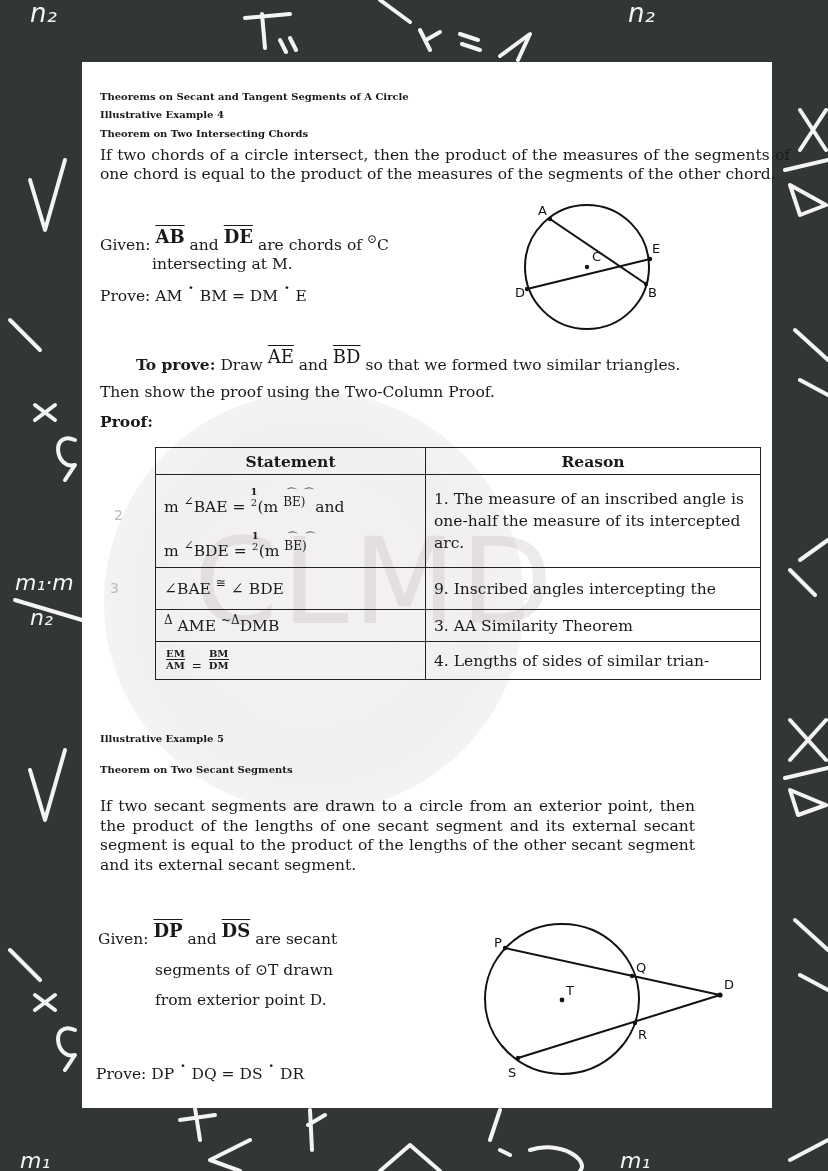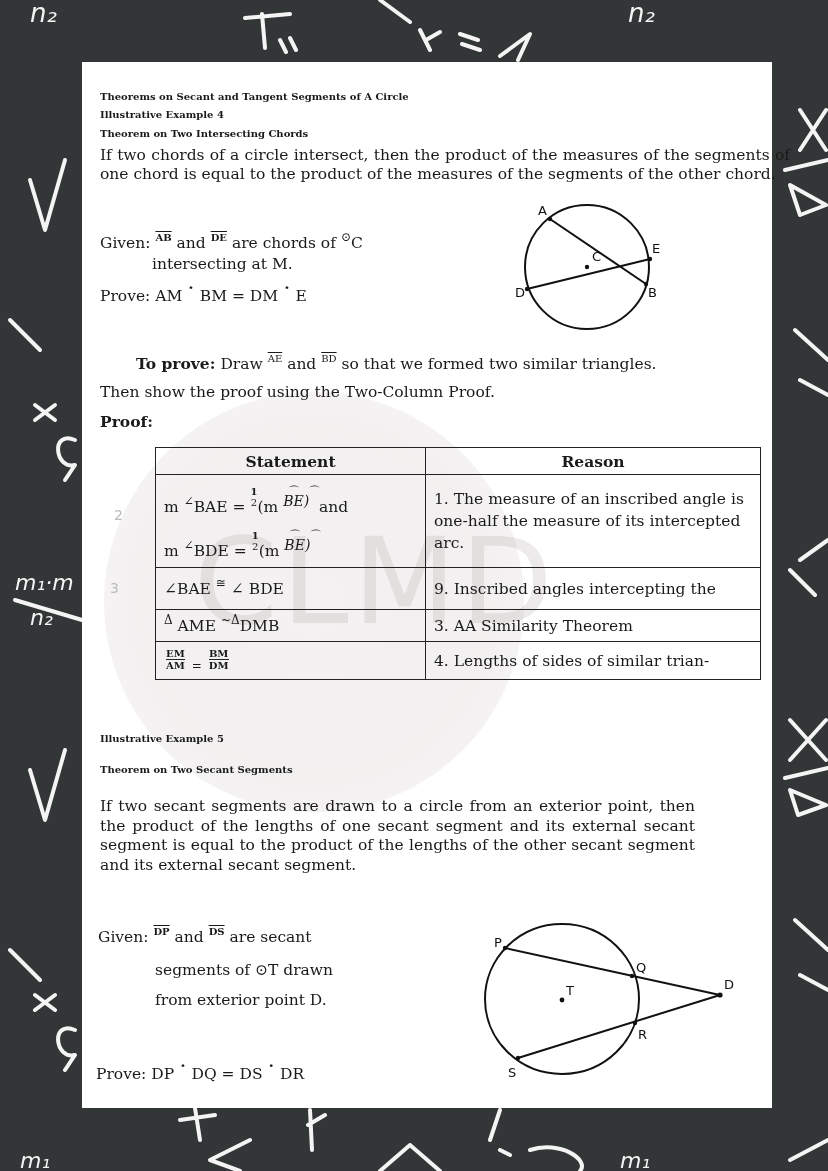--- a/index.html
+++ b/index.html
@@ -24,35 +24,35 @@
       pointer-events: none;
     }
     .wm-text {
       position: absolute; left: 90px; top: 120px; font-family: "DejaVu Sans", sans-serif;
       font-size: 120px; color: rgba(180,170,170,0.25); letter-spacing: 4px; font-weight: normal;
     }
     .abs { position: absolute; white-space: nowrap; }
     .h { font-weight: bold; font-size: 10px; }
     .body { font-size: 15.5px; line-height: 19px; }
     .just { text-align: justify; text-align-last: left; white-space: normal; }
-    .ov { text-decoration: overline; font-size: 10px; font-weight: bold; position: relative; top: -7px; }
+    .ov { text-decoration: overline; font-size: 18px; font-weight: bold; position: relative; top: -7px; }
     .ov.light { font-weight: normal; }
 
     table.proof {
       position: absolute; left: 73px; top: 385px; width: 606px;
       border-collapse: collapse; font-size: 15.5px;
     }
     table.proof td, table.proof th { border: 1.6px solid #222; padding: 2px 8px; vertical-align: middle; background: transparent; }
     table.proof th { font-weight: bold; height: 22px; }
     .st { width: 253px; }
     .frac { display: inline-block; vertical-align: middle; text-align: center; font-size: 10px; line-height: 11px; margin: 0 2px; }
     .frac .n { display: block; border-bottom: 1.2px solid #222; font-weight: bold; }
     .frac .d { display: block; font-weight: bold; }
     .half { display: inline-block; font-size: 10px; line-height: 11px; text-align: center; vertical-align: 6px; }
-    .arc { position: relative; font-size: 14px; top: -6px; font-style: italic; }
+    .arc { position: relative; font-size: 12px; top: -6px; }
     .arc::before { content: "⌒"; position: absolute; left: 2px; top: -10px; font-size: 13px; }
     .sup { position: relative; top: -7px; font-size: 12px; }
     .dotop { position: relative; top: -8px; font-weight: bold; margin: 0 6px; }
     .margin-num { position: absolute; font-size: 14px; color: #bbb; font-family: "DejaVu Sans", sans-serif; }
     svg.fig text { font-family: "DejaVu Sans", sans-serif; font-size: 13px; fill: #111; }
   </style>
 </head>
 <body>
 
 <svg class="chalk" viewBox="0 0 828 1171">

